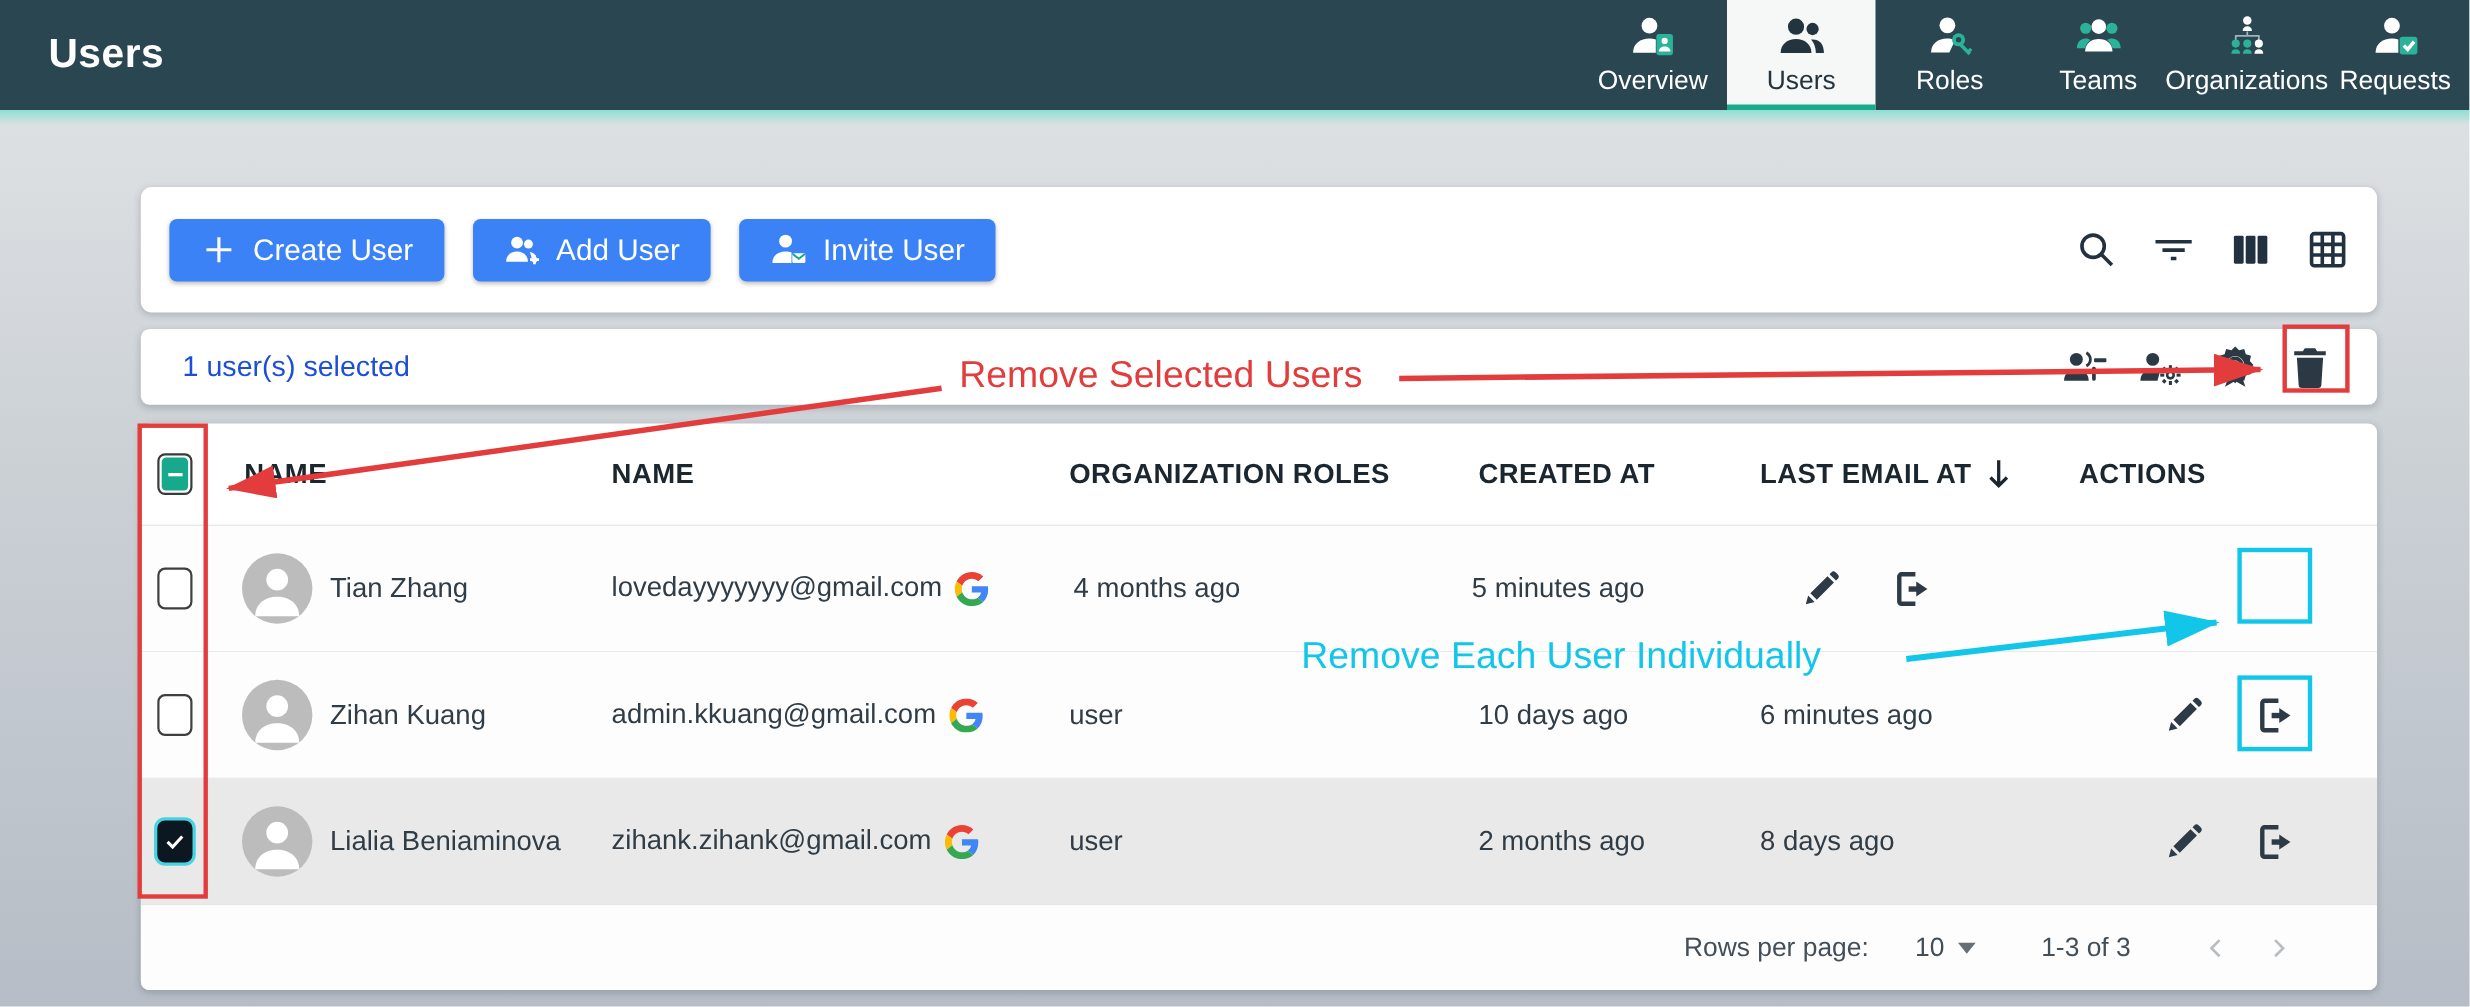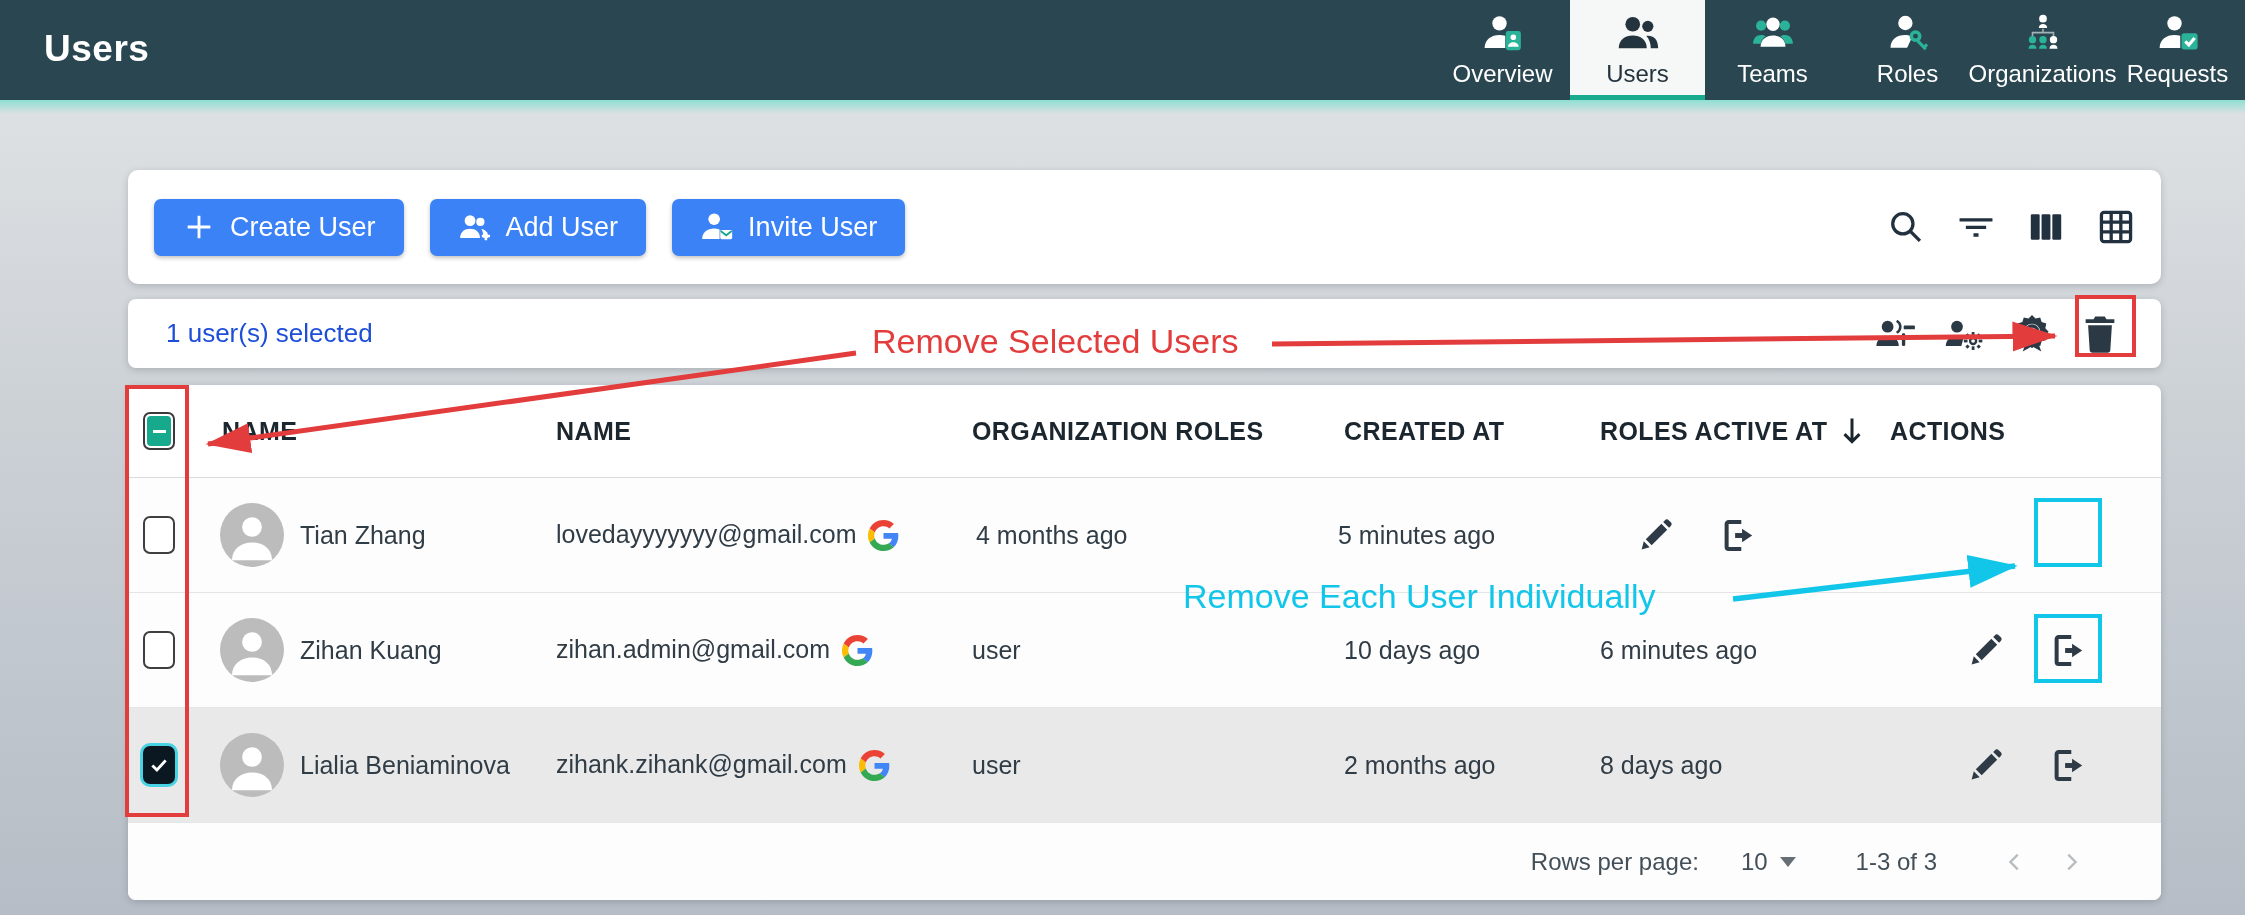--- a/index.html
+++ b/index.html
@@ -127,40 +127,40 @@
         <circle class="main" cx="9" cy="7" r="4.2"></circle>
         <path class="main" d="M1 20.7c0-4.7 3.6-7.3 8-7.3s8 2.6 8 7.3z"></path>
         <circle class="main" cx="17.6" cy="8.2" r="3.2"></circle>
         <path class="main" d="M16.8 13.7c.3 0 .5-.1.8-.1 3.6 0 5.9 2.3 5.9 7.1h-4.2c0-2.9-.9-5.2-2.5-7z"></path>
       </svg>
       <span class="tlabel">Users</span>
     </div>
 
     <div class="tab">
       <svg class="ticon" viewBox="0 0 24 24">
+        <circle class="main" cx="10.5" cy="6.3" r="4.1"></circle>
+        <path class="main" d="M2 20.4c0-4.7 3.7-7.3 8.3-7.3 1.6 0 3 .3 4.2.9l-3 6.4z"></path>
+        <circle class="accent" cx="16.3" cy="13.8" r="3.4"></circle>
+        <circle fill="#2a4751" cx="16.3" cy="13.8" r="1.4"></circle>
+        <path class="accent" d="M18.2 15.9l4.6 4.6-1.3 1.3-4.6-4.6z"></path>
+        <path class="accent" d="M20.5 19.6l1.8-1.7 1.2 1.2-1.8 1.7z"></path>
+      </svg>
+      <span class="tlabel">Roles</span>
+    </div>
+
+    <div class="tab">
+      <svg class="ticon" viewBox="0 0 24 24">
         <circle class="accent" cx="5.2" cy="7.8" r="2.9"></circle>
         <path class="accent" d="M.6 18.2c0-3.2 2-5.1 4.6-5.1 1 0 1.9.3 2.6.8-1.5 1-2.5 2.5-2.9 4.3z"></path>
         <circle class="accent" cx="18.8" cy="7.8" r="2.9"></circle>
         <path class="accent" d="M23.4 18.2c0-3.2-2-5.1-4.6-5.1-1 0-1.9.3-2.6.8 1.5 1 2.5 2.5 2.9 4.3z"></path>
         <circle class="main" cx="12" cy="7" r="3.8"></circle>
         <path class="main" d="M4.9 19.9c0-4.2 3.2-6.5 7.1-6.5s7.1 2.3 7.1 6.5z"></path>
       </svg>
       <span class="tlabel">Teams</span>
-    </div>
-
-    <div class="tab">
-      <svg class="ticon" viewBox="0 0 24 24">
-        <circle class="main" cx="10.5" cy="6.3" r="4.1"></circle>
-        <path class="main" d="M2 20.4c0-4.7 3.7-7.3 8.3-7.3 1.6 0 3 .3 4.2.9l-3 6.4z"></path>
-        <circle class="accent" cx="16.3" cy="13.8" r="3.4"></circle>
-        <circle fill="#2a4751" cx="16.3" cy="13.8" r="1.4"></circle>
-        <path class="accent" d="M18.2 15.9l4.6 4.6-1.3 1.3-4.6-4.6z"></path>
-        <path class="accent" d="M20.5 19.6l1.8-1.7 1.2 1.2-1.8 1.7z"></path>
-      </svg>
-      <span class="tlabel">Roles</span>
     </div>
 
     <div class="tab">
       <svg class="ticon" viewBox="0 0 24 24">
         <circle class="main" cx="12" cy="3.8" r="2.2"></circle>
         <path class="main" d="M9.6 9.2c0-1.6 1.1-2.4 2.4-2.4s2.4.8 2.4 2.4z"></path>
         <path fill="none" stroke="#9fb3b9" stroke-width="0.9" d="M12 9.5v2.3M6 14.2v-2.4h12v2.4"></path>
         <circle class="accent" cx="6" cy="15.8" r="2.1"></circle>
         <path class="accent" d="M3.7 21c0-1.6 1-2.3 2.3-2.3s2.3.7 2.3 2.3z"></path>
         <circle class="accent" cx="12" cy="15.8" r="2.1"></circle>
@@ -277,21 +277,21 @@
     <div class="cell-check">
       <div class="checkbox header">
         <div class="inner"></div>
       </div>
     </div>
     <div class="hcell-name">NAME</div>
     <div class="hcell-email">NAME</div>
     <div class="hcell-org">ORGANIZATION ROLES</div>
     <div class="hcell-created">CREATED AT</div>
     <div class="hcell-last">
-      <span>ROLES ACTIVE AT</span>
+      <span>LAST EMAIL AT</span>
       <svg class="sort-arrow" viewBox="0 0 20 24">
         <path d="M10 2v18M4 14.5L10 20.5l6-6"></path>
       </svg>
     </div>
     <div class="hcell-actions">ACTIONS</div>
   </div>
 
   <div>
       <div class="t-grid t-row">
     <div class="cell-check">
@@ -339,21 +339,21 @@
     <div class="cell-name">
       <div class="avatar">
         <svg viewBox="0 0 24 24">
               <circle cx="12" cy="9" r="3.7"></circle>
               <path d="M4.5 21.5c0-4.3 3.3-6.7 7.5-6.7s7.5 2.4 7.5 6.7z"></path>
             </svg>
       </div>
       <span>Zihan Kuang</span>
     </div>
     <div class="cell-email">
-      <span>zihan.admin@gmail.com</span>
+      <span>admin.kkuang@gmail.com</span>
       <svg class="g-icon" viewBox="0 0 48 48">
         <path fill="#EA4335" d="M24 9.5c3.54 0 6.71 1.22 9.21 3.6l6.85-6.85C35.9 2.38 30.47 0 24 0 14.62 0 6.51 5.38 2.56 13.22l7.98 6.19C12.43 13.72 17.74 9.5 24 9.5z"></path>
         <path fill="#4285F4" d="M46.98 24.55c0-1.57-.15-3.09-.38-4.55H24v9.02h12.94c-.58 2.96-2.26 5.48-4.78 7.18l7.73 6c4.51-4.18 7.09-10.36 7.09-17.65z"></path>
         <path fill="#FBBC05" d="M10.53 28.59c-.48-1.45-.76-2.99-.76-4.59s.27-3.14.76-4.59l-7.98-6.19C.92 16.46 0 20.12 0 24c0 3.88.92 7.54 2.56 10.78l7.97-6.19z"></path>
         <path fill="#34A853" d="M24 48c6.48 0 11.93-2.13 15.89-5.81l-7.73-6c-2.15 1.45-4.92 2.3-8.16 2.3-6.26 0-11.57-4.22-13.47-9.91l-7.98 6.19C6.51 42.62 14.62 48 24 48z"></path>
       </svg>
     </div>
     <div class="cell-org">user</div>
     <div class="cell-created">10 days ago</div>
     <div class="cell-last">6 minutes ago</div>

